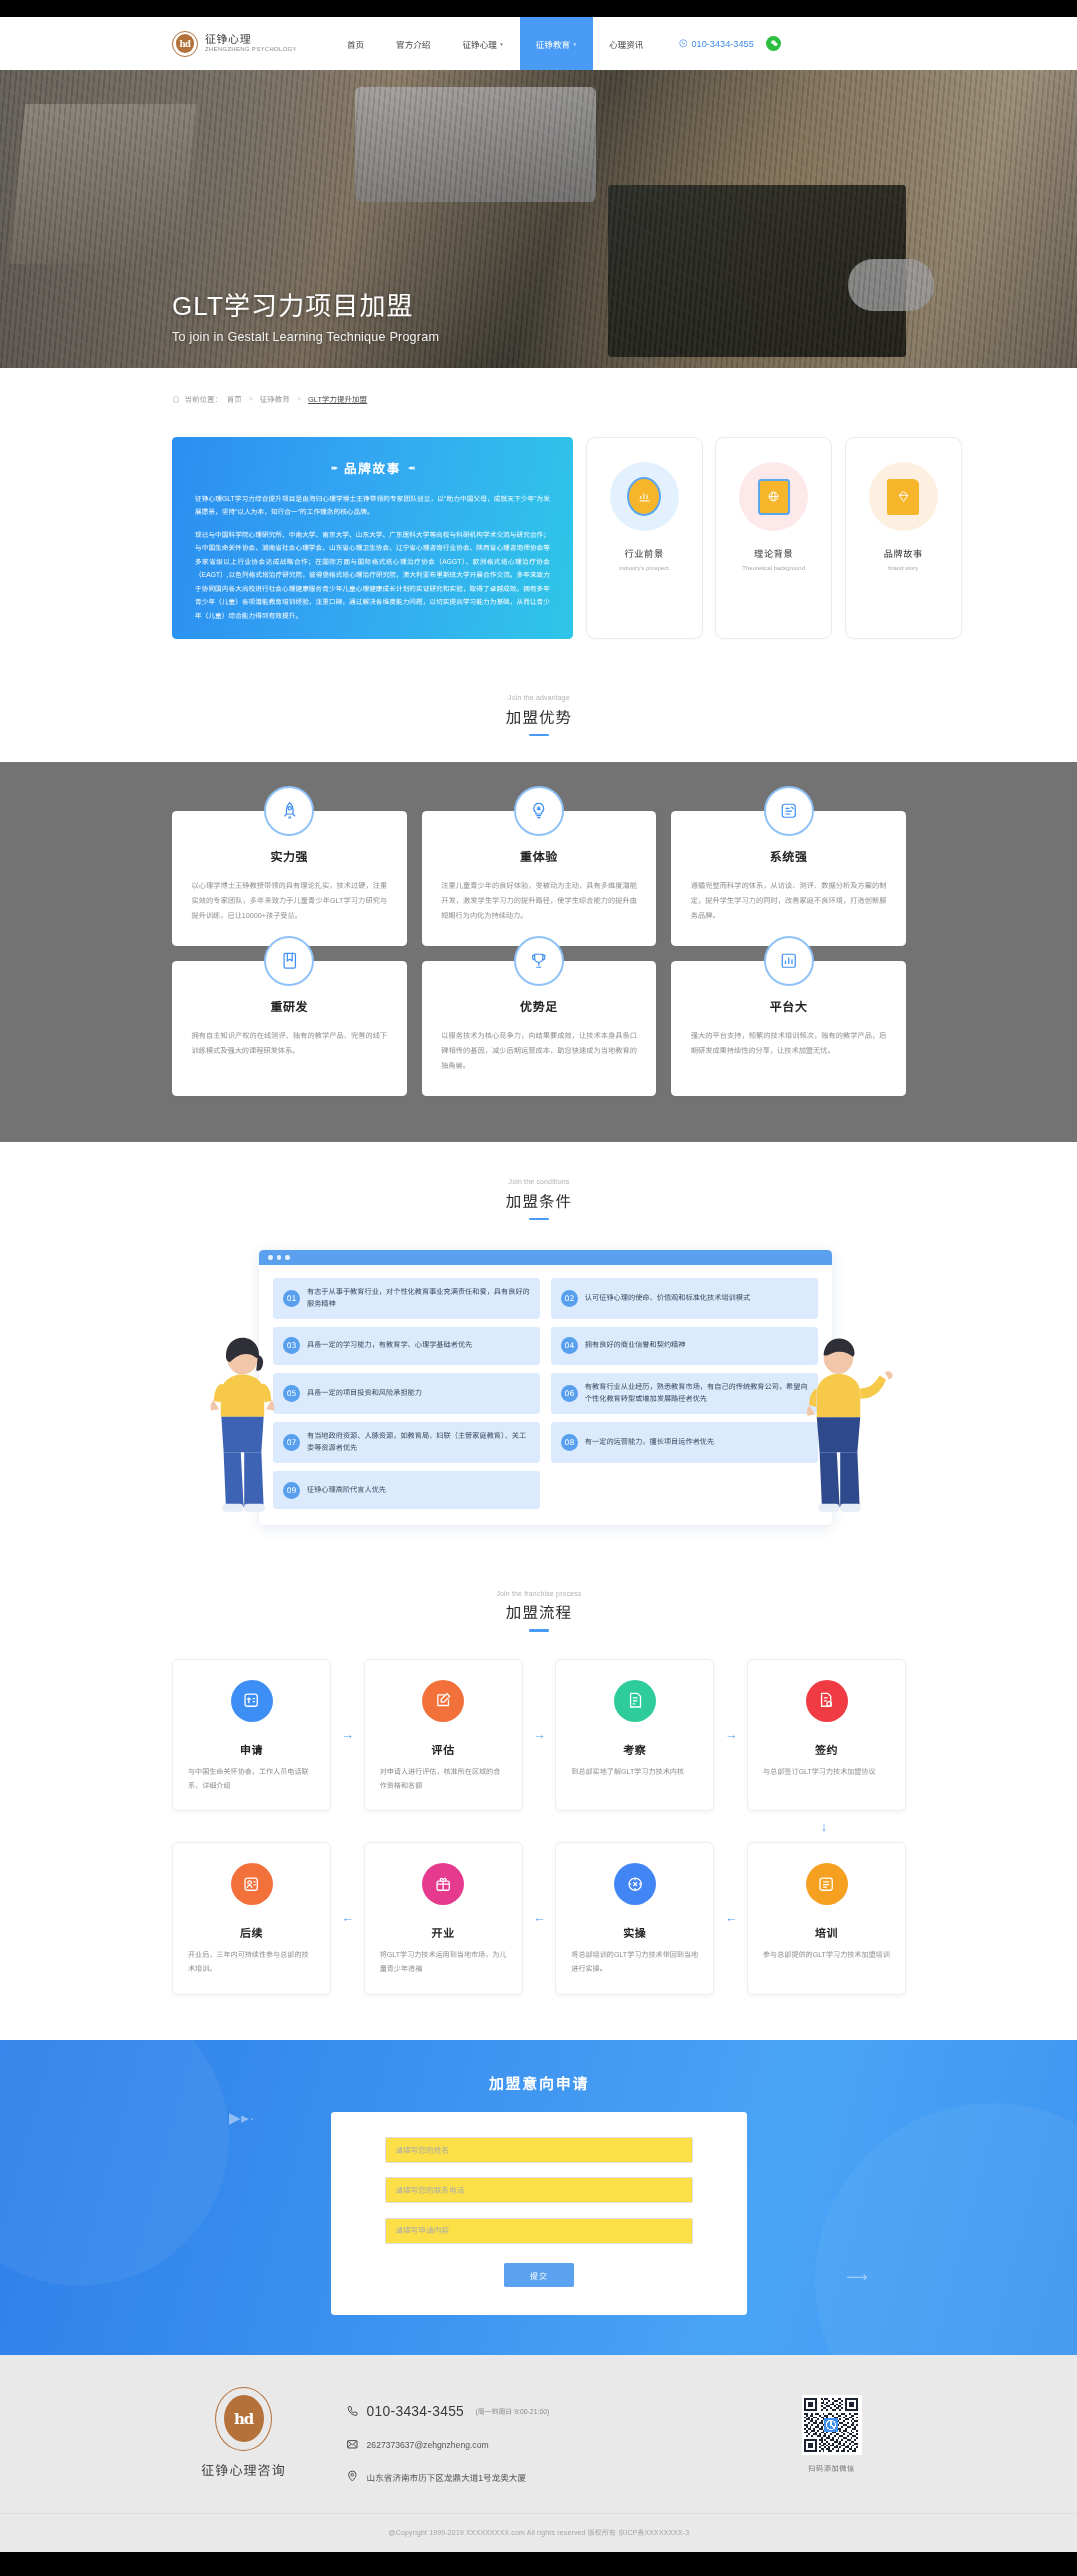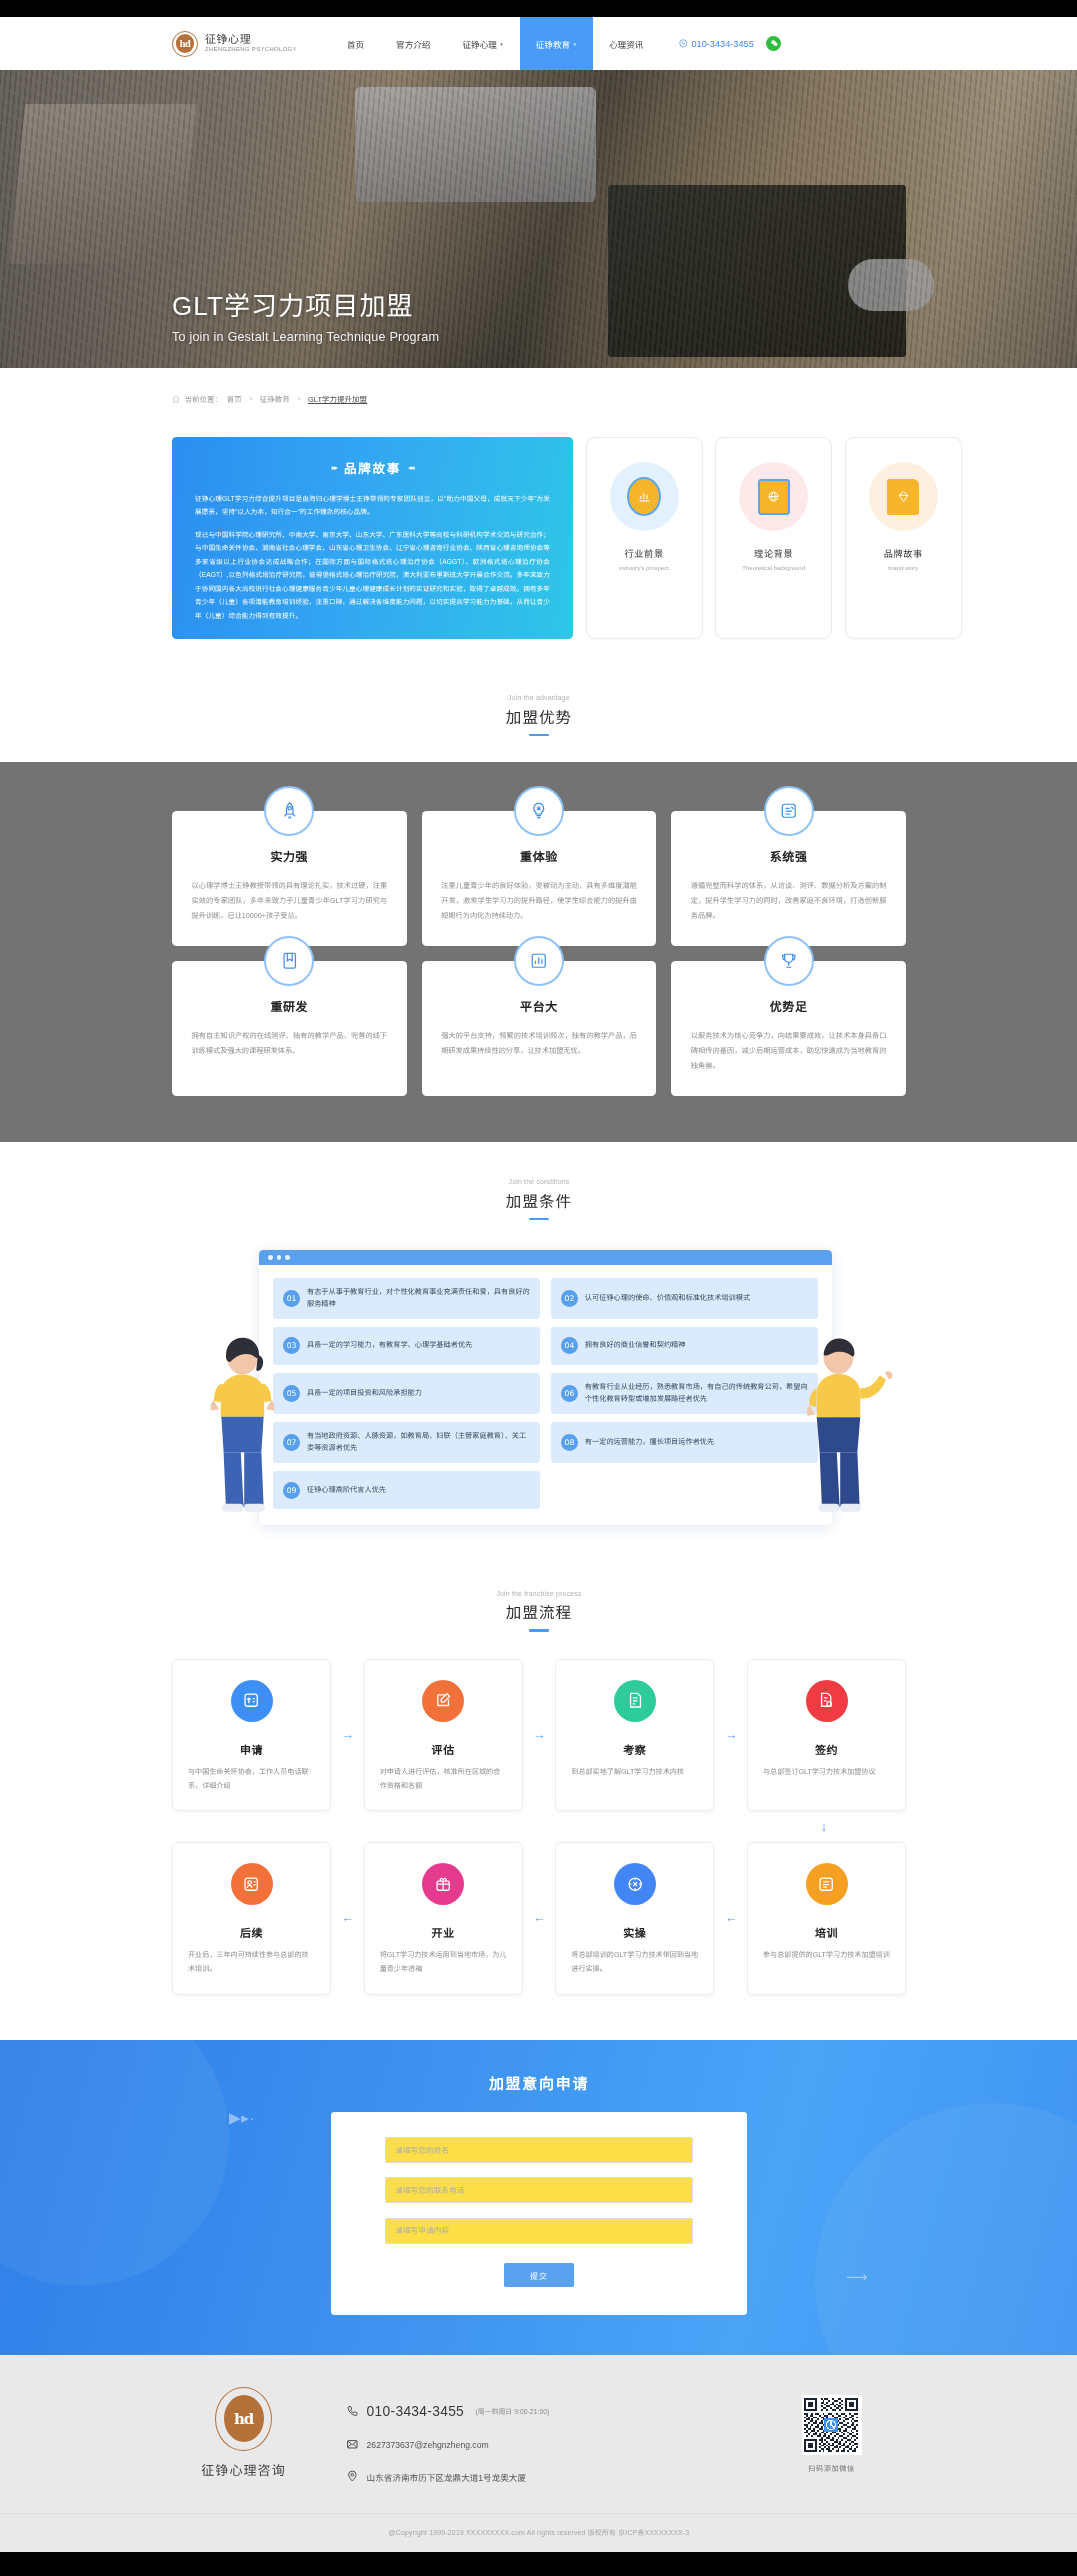--- a/index.html
+++ b/index.html
@@ -488,38 +488,38 @@
               <path d="M9 3v9l3-2 3 2V3"></path>
             </svg>
           </div>
           <div class="adv-title">重研发</div>
           <div class="adv-desc">拥有自主知识产权的在线测评、独有的教学产品、完善的线下训练模式及强大的课程研发体系。</div>
         </div>
 
         <div class="adv-card">
           <div class="adv-icon">
             <svg width="19.5" height="19.5" viewBox="0 0 24 24" fill="none" stroke="#3d8ef5" stroke-width="1.5">
-              <rect x="4" y="4" width="16" height="16" rx="2"></rect>
-              <path d="M8 16v-4M12 16V8M16 16v-6"></path>
-            </svg>
-          </div>
-          <div class="adv-title">平台大</div>
-          <div class="adv-desc">强大的平台支持，频繁的技术培训频次，独有的教学产品，后期研发成果持续性的分享，让技术加盟无忧。</div>
-        </div>
-
-        <div class="adv-card">
-          <div class="adv-icon">
-            <svg width="19.5" height="19.5" viewBox="0 0 24 24" fill="none" stroke="#3d8ef5" stroke-width="1.5">
               <path d="M7 4h10v5a5 5 0 0 1-10 0V4z"></path>
               <path d="M7 5.5H4.5V8A3 3 0 0 0 7 11M17 5.5h2.5V8A3 3 0 0 1 17 11"></path>
               <path d="M12 14v4M9 20h6"></path>
             </svg>
           </div>
           <div class="adv-title">优势足</div>
           <div class="adv-desc">以服务技术为核心竞争力，向结果要成效，让技术本身具备口碑相传的基因，减少后期运营成本，助您快速成为当地教育的独角兽。</div>
+        </div>
+
+        <div class="adv-card">
+          <div class="adv-icon">
+            <svg width="19.5" height="19.5" viewBox="0 0 24 24" fill="none" stroke="#3d8ef5" stroke-width="1.5">
+              <rect x="4" y="4" width="16" height="16" rx="2"></rect>
+              <path d="M8 16v-4M12 16V8M16 16v-6"></path>
+            </svg>
+          </div>
+          <div class="adv-title">平台大</div>
+          <div class="adv-desc">强大的平台支持，频繁的技术培训频次，独有的教学产品，后期研发成果持续性的分享，让技术加盟无忧。</div>
         </div>
 
       </div>
     </div>
   </div>
 
   <div class="cond-sec">
     <div class="sec-head">
       <div class="sec-en">Join the conditions</div>
       <div class="sec-cn">加盟条件</div>

